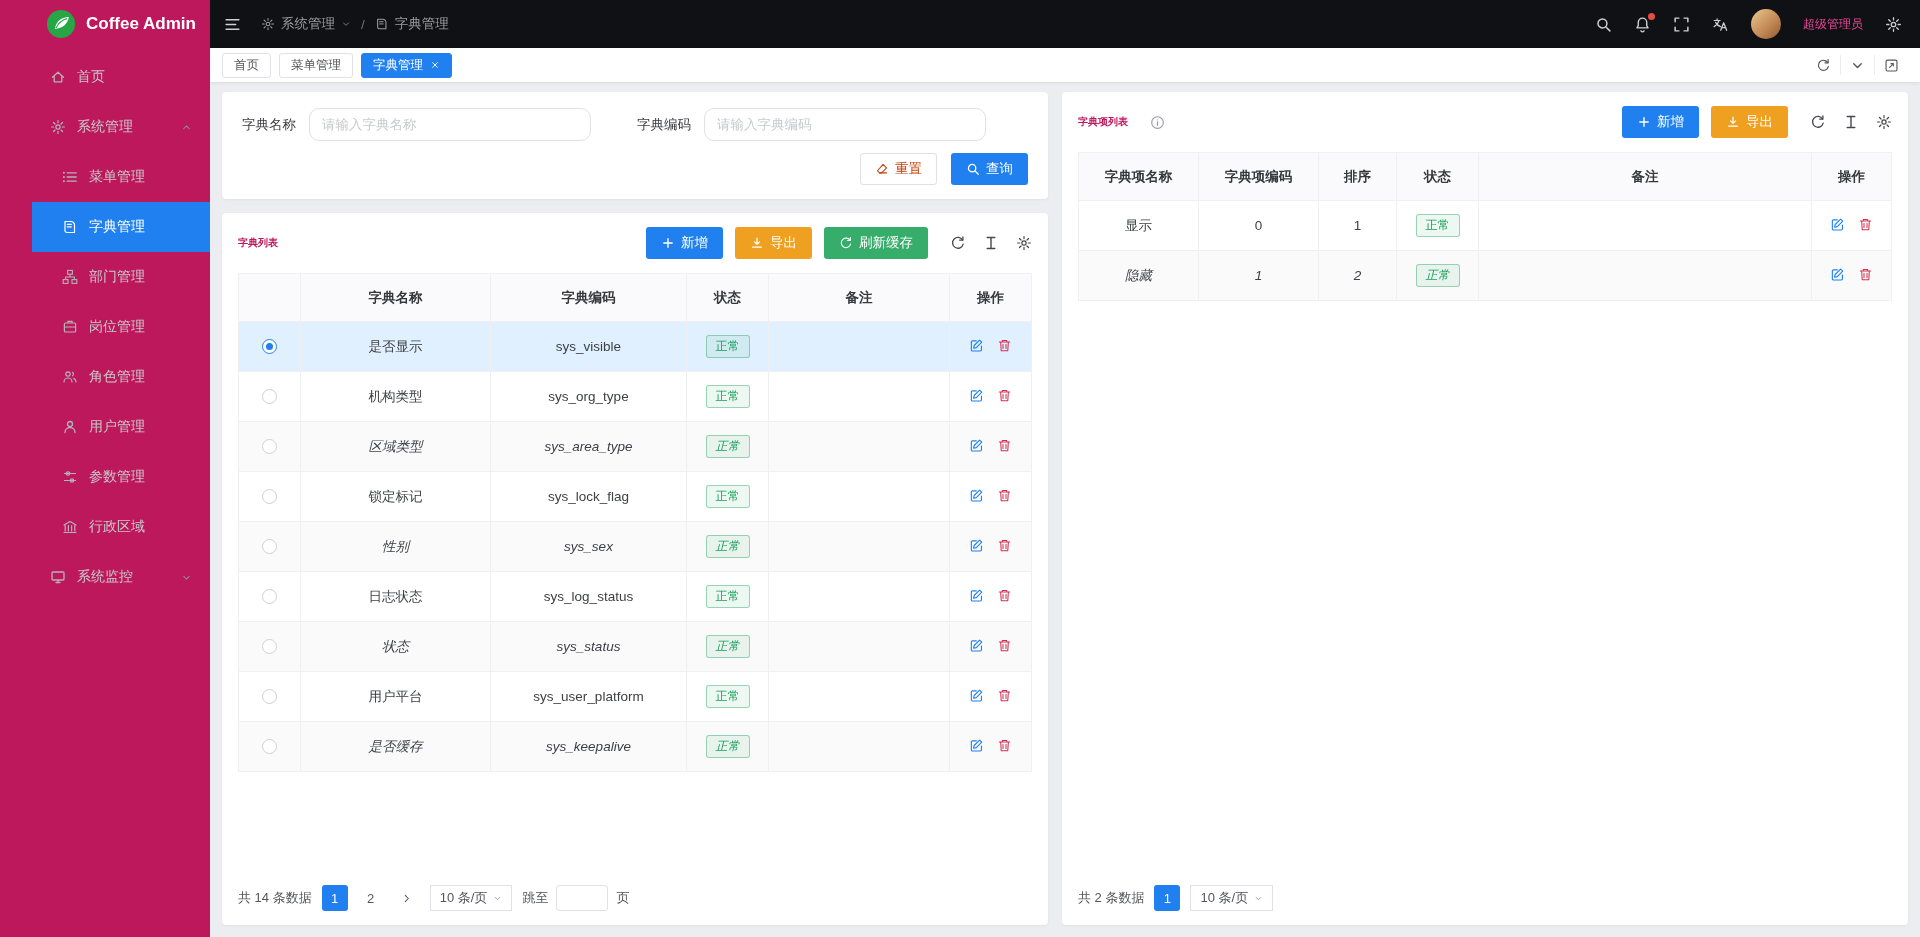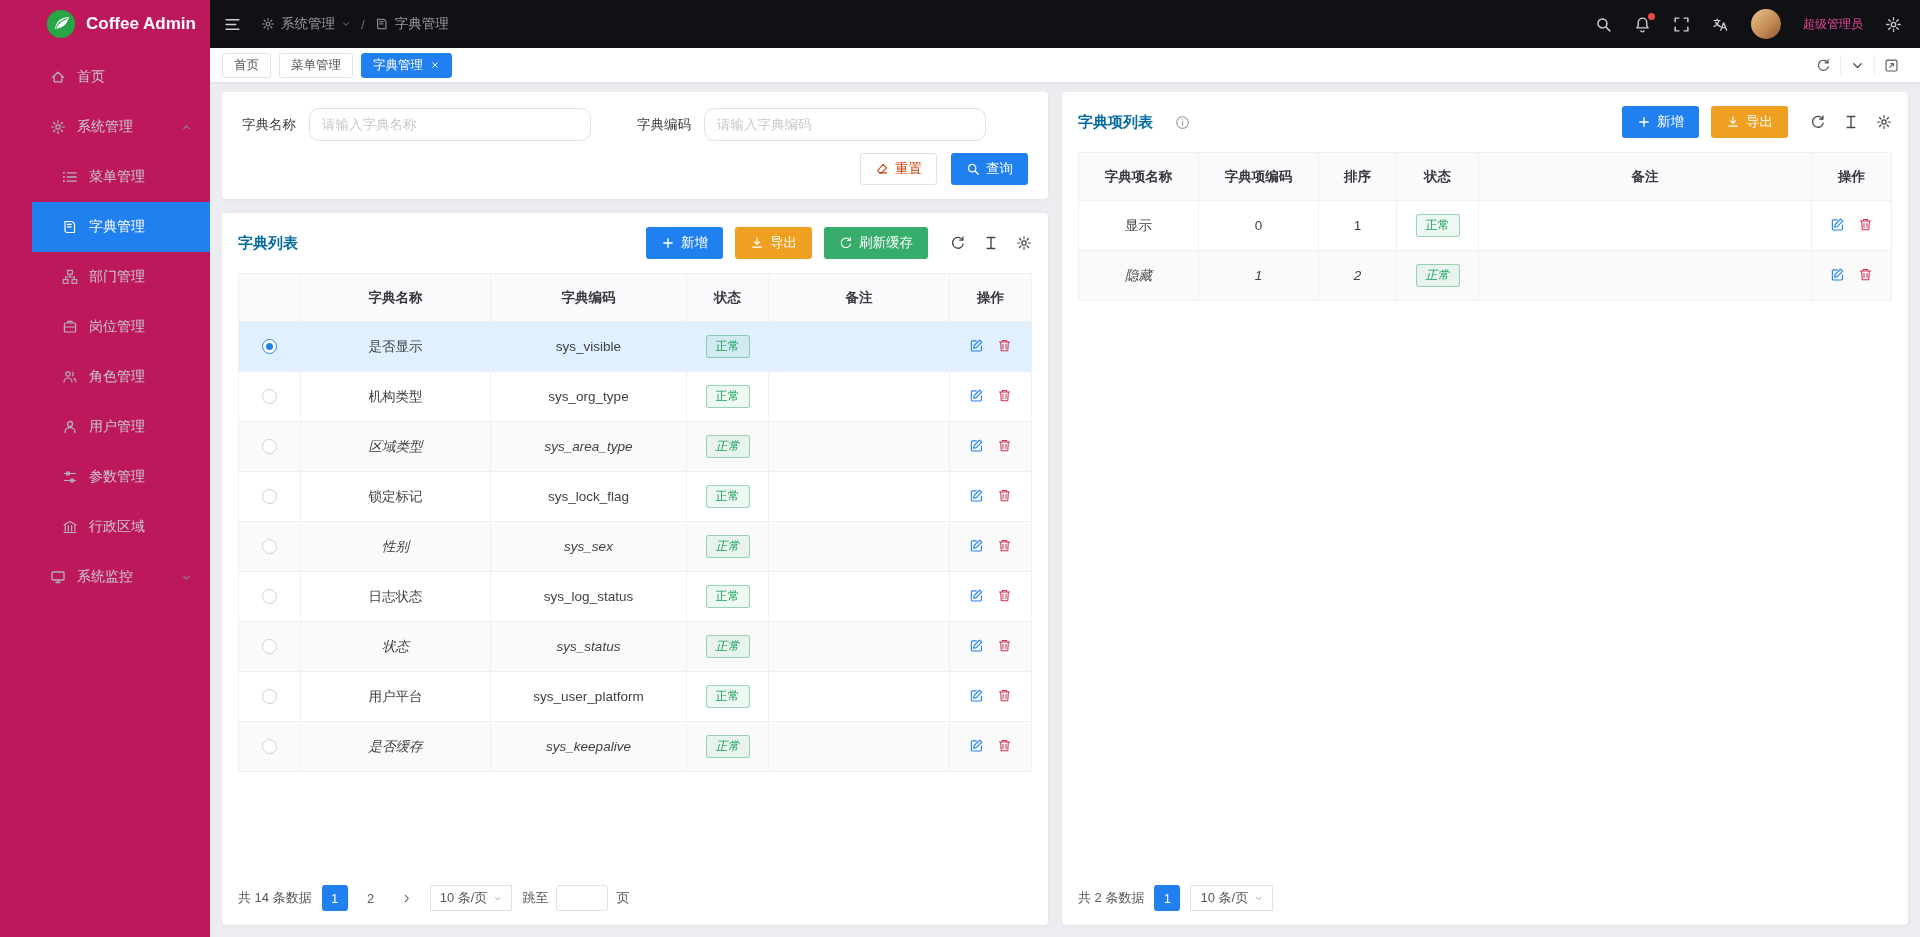--- a/index.html
+++ b/index.html
@@ -64,21 +64,21 @@
   .form-actions{display:flex;justify-content:flex-end;gap:14px;margin-top:12px;}
   .btn{display:inline-flex;align-items:center;gap:6px;height:32px;padding:0 14px;border-radius:3px;border:1px solid transparent;font-size:13.5px;cursor:pointer;font-family:Liberation Mono, monospace;background:#fff;white-space:nowrap;}
   .btn .i{width:14px;height:14px;}
   .btn-default{border-color:#e0e0e6;color:#c2410c;}
   .btn-primary{background:var(--primary);color:#fff;}
   .btn-warning{background:var(--warning);color:#fff;}
   .btn-success{background:var(--success);color:#fff;}
 
   .table-card{flex:1;display:flex;flex-direction:column;padding:12px 16px 14px;min-height:0;}
   .card-head{display:flex;align-items:center;margin-bottom:12px;height:36px;}
-  .card-title{font-size:15px;font-weight:600;color:#0369a1;display:flex;align-items:center;gap:22px;}
+  .card-title{font-size:10px;font-weight:600;color:#be185d;display:flex;align-items:center;gap:22px;}
   .card-title .info{width:15px;height:15px;color:#9a9ba0;}
   .head-actions{margin-left:auto;display:flex;align-items:center;gap:12px;}
   .tool-icons{display:flex;align-items:center;gap:17px;margin-left:10px;color:#46474c;}
   .tool-icons .i{width:16px;height:16px;cursor:pointer;}
 
   table{width:100%;border-collapse:collapse;table-layout:fixed;}
   th,td{border:1px solid #f0f0f2;font-size:13.5px;text-align:center;height:50px;padding:0 8px;color:#3f4045;overflow:hidden;white-space:nowrap;text-overflow:ellipsis;}
   thead th{background:#fafafc;font-weight:600;color:#37383d;height:48px;}
   tr.stripe td{background:#fafafa;font-style:italic;}
   tr.selected td{background:#e1f0fe;}

